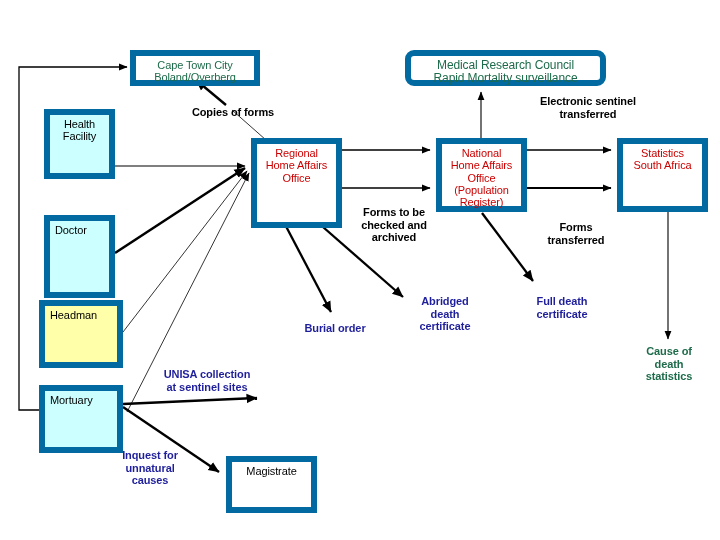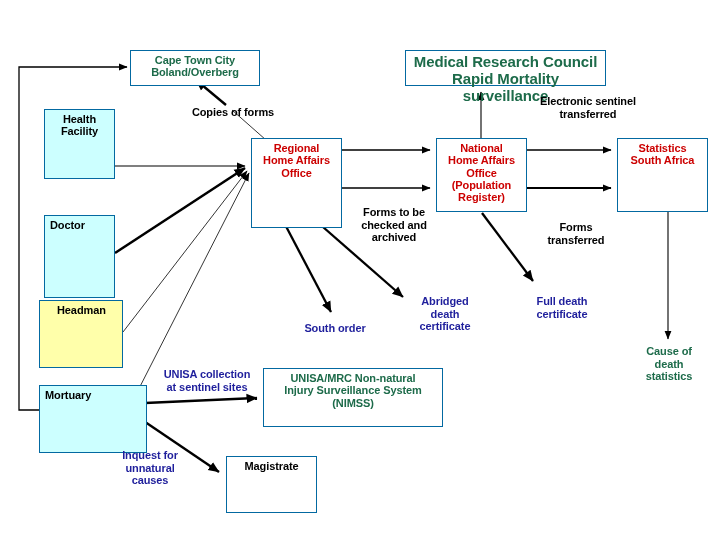--- a/index.html
+++ b/index.html
@@ -21,22 +21,22 @@
     position: absolute;
     left: 0;
     top: 0;
     width: 720px;
     height: 540px;
     pointer-events: none;
   }
   .node {
     position: absolute;
     box-sizing: border-box;
-    border: 1px solid #0369a1;
-    font-weight: bold;
+    border: 6px solid #0369a1;
+    font-weight: normal;
     line-height: 1.12;
     letter-spacing: -0.1px;
   }
   .node .txt {
     display: block;
     padding: 3px 2px 0 2px;
   }
   .node.center { text-align: center; }
   .node.leftal { text-align: left; }
   .node.leftal .txt { padding-left: 5px; }
@@ -137,39 +137,39 @@
     <g>
       <path d="M 123,407 L 219,472" fill="none" stroke="#000000" stroke-width="2.4" marker-end="url(#ah-thick)"></path>
     </g>
   </svg>
 
   <div class="node fill-white t-green center" style="left:130px; top:50px; width:130px; height:36px; font-size:11px;">
     <span class="txt" style="white-space: pre-line;">Cape Town City
 Boland/Overberg</span>
   </div>
 
-  <div class="node fill-white t-green center" style="left:405px; top:50px; width:201px; height:36px; font-size:15px;">
+  <div class="node fill-white t-green center" style="left:405px; top:50px; width:201px; height:36px; font-size:12px;border-radius:9px;">
     <span class="txt" style="white-space: pre-line;">Medical Research Council
 Rapid Mortality surveillance</span>
   </div>
 
   <div class="node fill-cyan t-black center" style="left:44px; top:109px; width:71px; height:70px; font-size:11px;">
     <span class="txt" style="white-space: pre-line;">Health
 Facility</span>
   </div>
 
   <div class="node fill-cyan t-black leftal" style="left:44px; top:215px; width:71px; height:83px; font-size:11px;">
     <span class="txt" style="white-space: pre-line;">Doctor</span>
   </div>
 
-  <div class="node fill-yellow t-black leftal" style="left:39px; top:300px; width:84px; height:68px; font-size:11px;padding-left:12px;">
+  <div class="node fill-yellow t-black leftal" style="left:39px; top:300px; width:84px; height:68px; font-size:11px;">
     <span class="txt" style="white-space: pre-line;">Headman</span>
   </div>
 
-  <div class="node fill-cyan t-black leftal" style="left:39px; top:385px; width:108px; height:68px; font-size:11px;">
+  <div class="node fill-cyan t-black leftal" style="left:39px; top:385px; width:84px; height:68px; font-size:11px;">
     <span class="txt" style="white-space: pre-line;">Mortuary</span>
   </div>
 
   <div class="node fill-white t-red center" style="left:251px; top:138px; width:91px; height:90px; font-size:11px;">
     <span class="txt" style="white-space: pre-line;">Regional
 Home Affairs
 Office</span>
   </div>
 
   <div class="node fill-white t-red center" style="left:436px; top:138px; width:91px; height:74px; font-size:11px;">
@@ -178,43 +178,38 @@
 Office
 (Population
 Register)</span>
   </div>
 
   <div class="node fill-white t-red center" style="left:617px; top:138px; width:91px; height:74px; font-size:11px;">
     <span class="txt" style="white-space: pre-line;">Statistics
 South Africa</span>
   </div>
 
-  <div class="node fill-white t-green center" style="left:263px; top:368px; width:180px; height:59px; font-size:11px;">
-    <span class="txt" style="white-space: pre-line;">UNISA/MRC Non-natural
-Injury Surveillance System
-(NIMSS)</span>
-  </div>
 
   <div class="node fill-white t-black center" style="left:226px; top:456px; width:91px; height:57px; font-size:11px;">
     <span class="txt" style="white-space: pre-line; text-align: center;">Magistrate</span>
   </div>
 
   <div class="label t-black" style="left: 178px; top: 106px; width: 110px; font-size: 11px; white-space: pre-line;">Copies of forms</div>
 
   <div class="label t-black" style="left: 523px; top: 95px; width: 130px; font-size: 11px; white-space: pre-line;">Electronic sentinel
 transferred</div>
 
   <div class="label t-black" style="left: 352px; top: 206px; width: 84px; font-size: 11px; white-space: pre-line;">Forms to be
 checked and
 archived</div>
 
   <div class="label t-black" style="left: 538px; top: 221px; width: 76px; font-size: 11px; white-space: pre-line;">Forms
 transferred</div>
 
-  <div class="label t-navy" style="left: 290px; top: 322px; width: 90px; font-size: 11px; white-space: pre-line;">South order</div>
+  <div class="label t-navy" style="left: 290px; top: 322px; width: 90px; font-size: 11px; white-space: pre-line;">Burial order</div>
 
   <div class="label t-navy" style="left: 406px; top: 295px; width: 78px; font-size: 11px; white-space: pre-line;">Abridged
 death
 certificate</div>
 
   <div class="label t-navy" style="left: 524px; top: 295px; width: 76px; font-size: 11px; white-space: pre-line;">Full death
 certificate</div>
 
   <div class="label t-green" style="left: 632px; top: 345px; width: 74px; font-size: 11px; white-space: pre-line;">Cause of
 death

